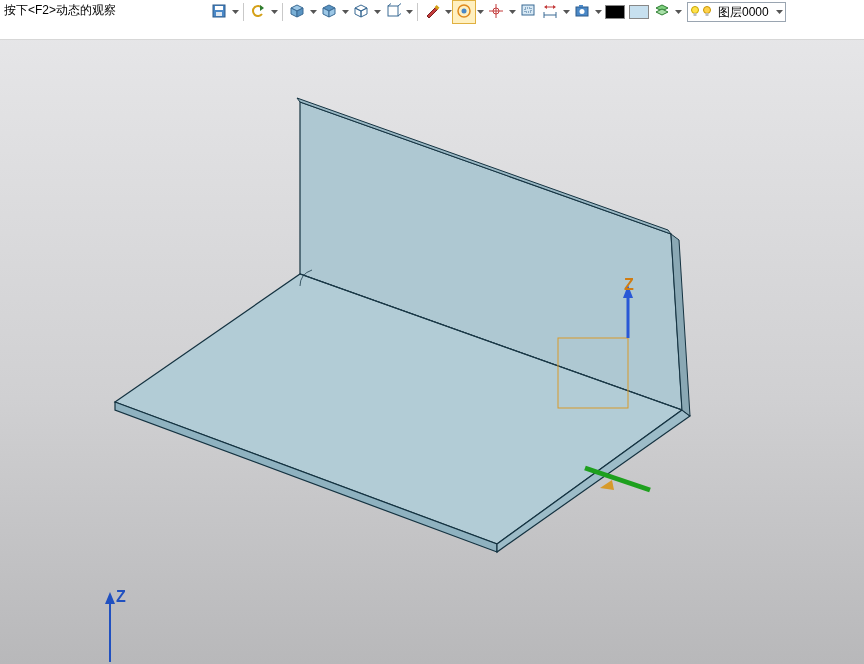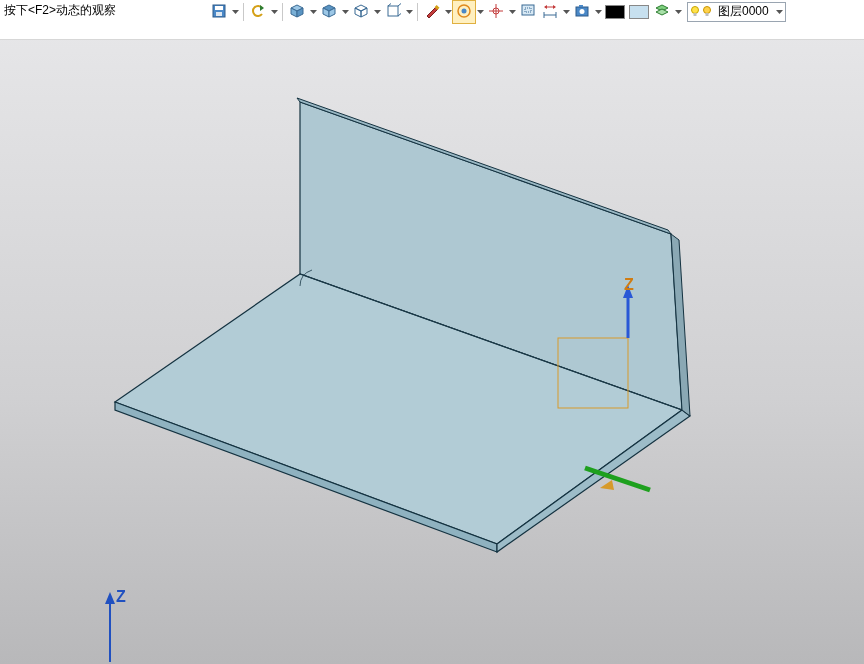--- a/index.html
+++ b/index.html
@@ -7,21 +7,21 @@
   .app { width: 864px; height: 664px; position: relative; background: linear-gradient(to bottom, #e8e8ea 0%, #d0d0d2 60%, #b8b8ba 100%); }
   .top { position: absolute; left: 0; top: 0; width: 100%; height: 40px; background: #fff; border-bottom: 1px solid #d7d7d7; }
   .hint { position: absolute; left: 4px; top: 2px; color: #000; line-height: 16px; }
   .hint .line2 { display: block; }
   .toolbar { position: absolute; left: 208px; top: 0; height: 24px; display: flex; align-items: center; }
   .tbtn { height: 22px; min-width: 22px; display: flex; align-items: center; justify-content: center; padding: 0 2px; cursor: pointer; }
   .dd { width: 10px; display: flex; align-items: center; justify-content: center; cursor: pointer; }
   .dd svg { display: block; }
   .sep { width: 1px; height: 18px; background: #c9c9c9; margin: 0 3px; }
   .swatch { width: 20px; height: 14px; border: 1px solid #888; }
-  .layer-box { display: flex; height: 20px; border: 1px solid #9aa5b1; background: #fff; margin-left: 4px; }
+  .layer-box { display: flex; align-items: center; height: 20px; border: 1px solid #9aa5b1; background: #fff; margin-left: 4px; }
   .layer-bulbs { display: flex; align-items: center; padding: 0 2px; gap: 2px; }
   .layer-name { padding: 0 6px 0 4px; min-width: 60px; }
   .viewport { position: absolute; left: 0; top: 40px; width: 864px; height: 624px; }
   .viewport svg { width: 100%; height: 100%; display: block; }
   .axis-label { font-family: Arial, sans-serif; font-size: 16px; font-weight: bold; }
 </style>
 </head>
 <body>
 
 <div class="app">

